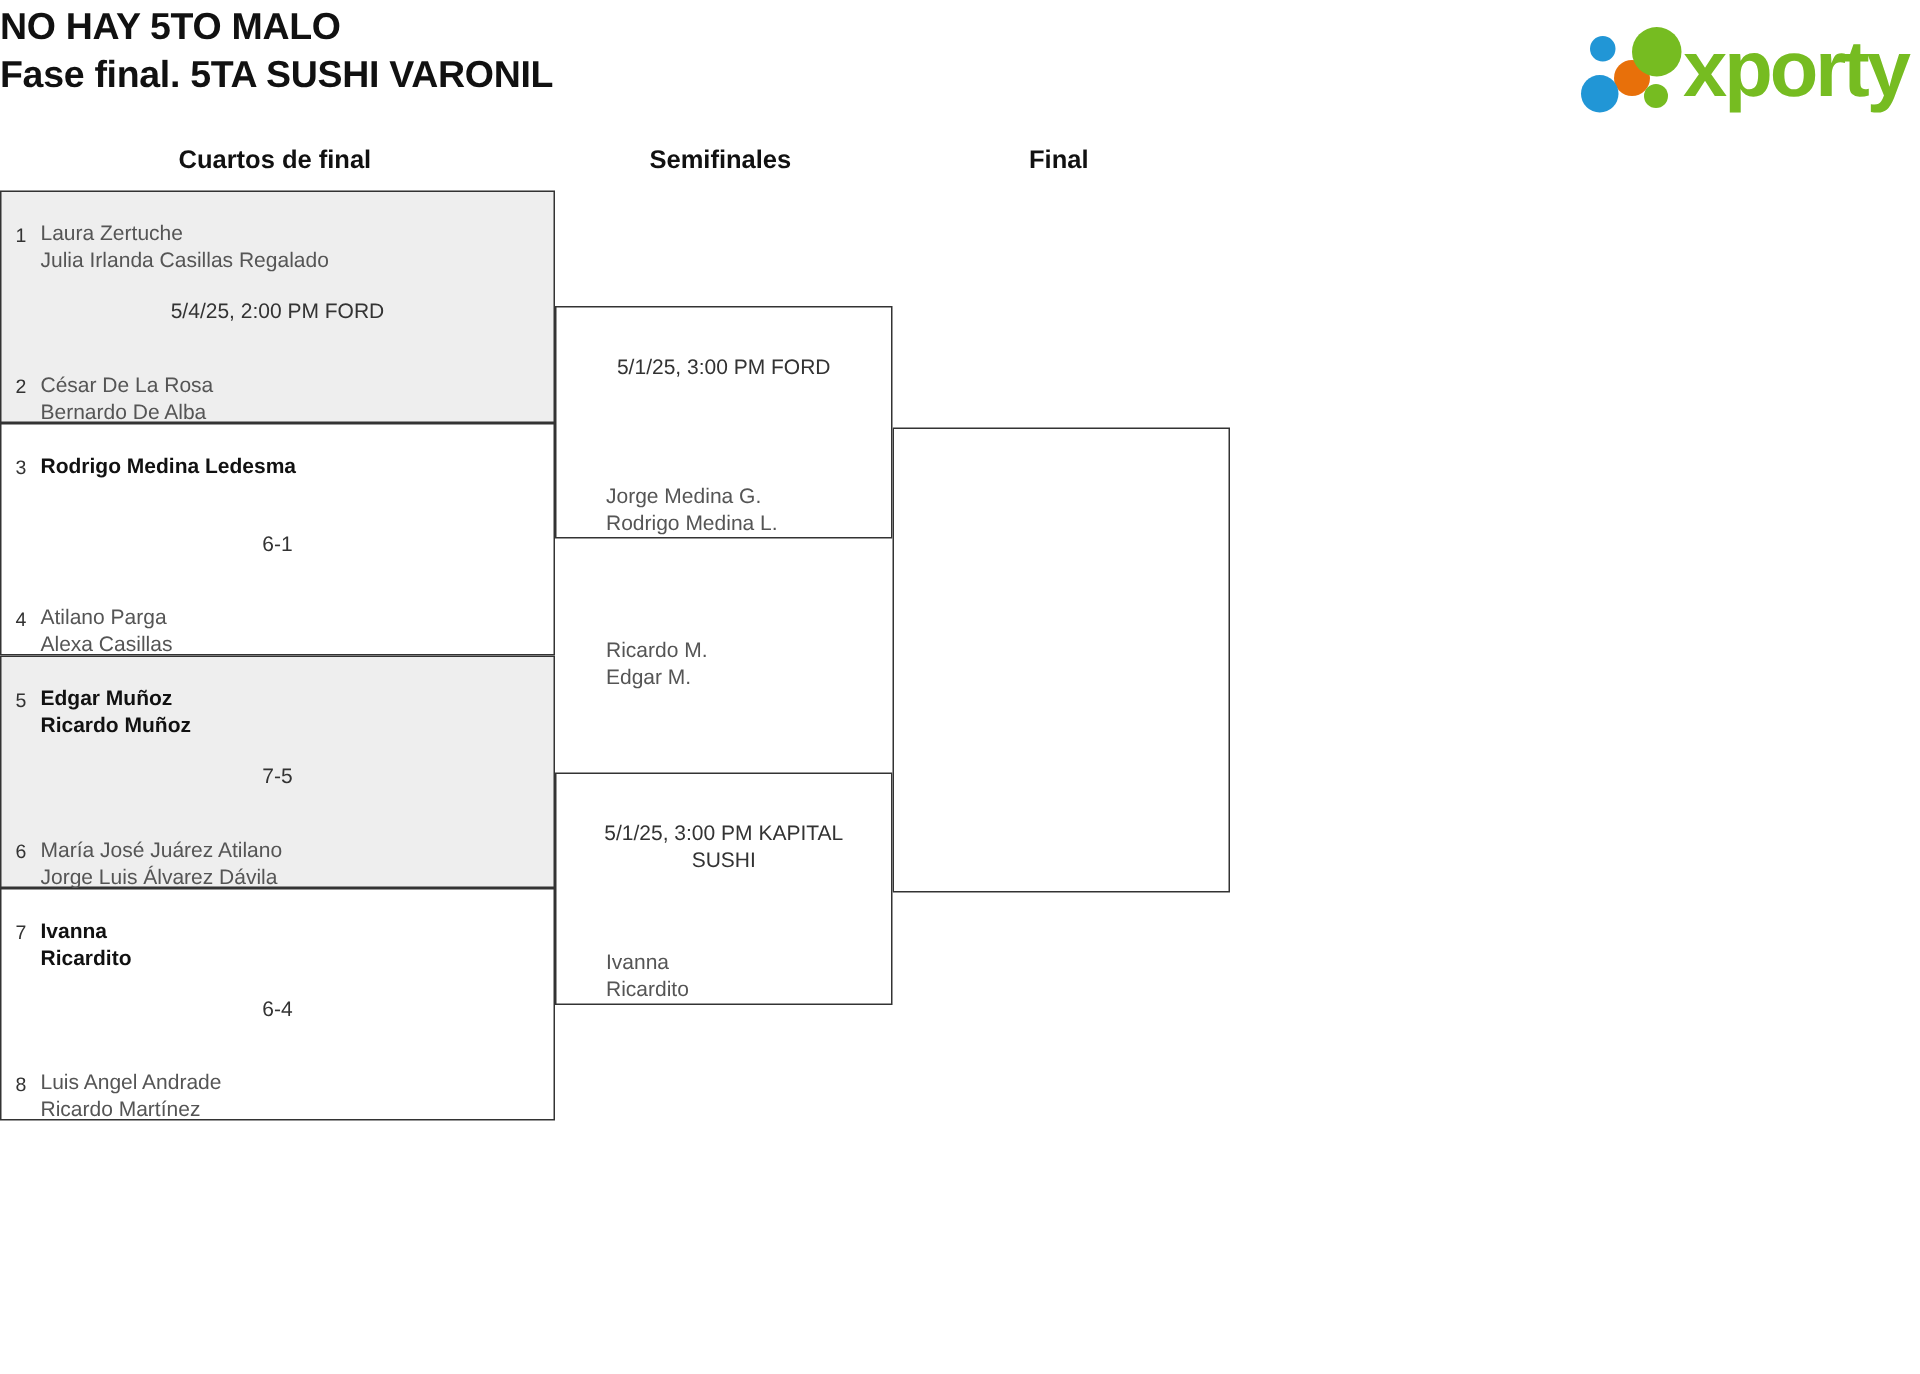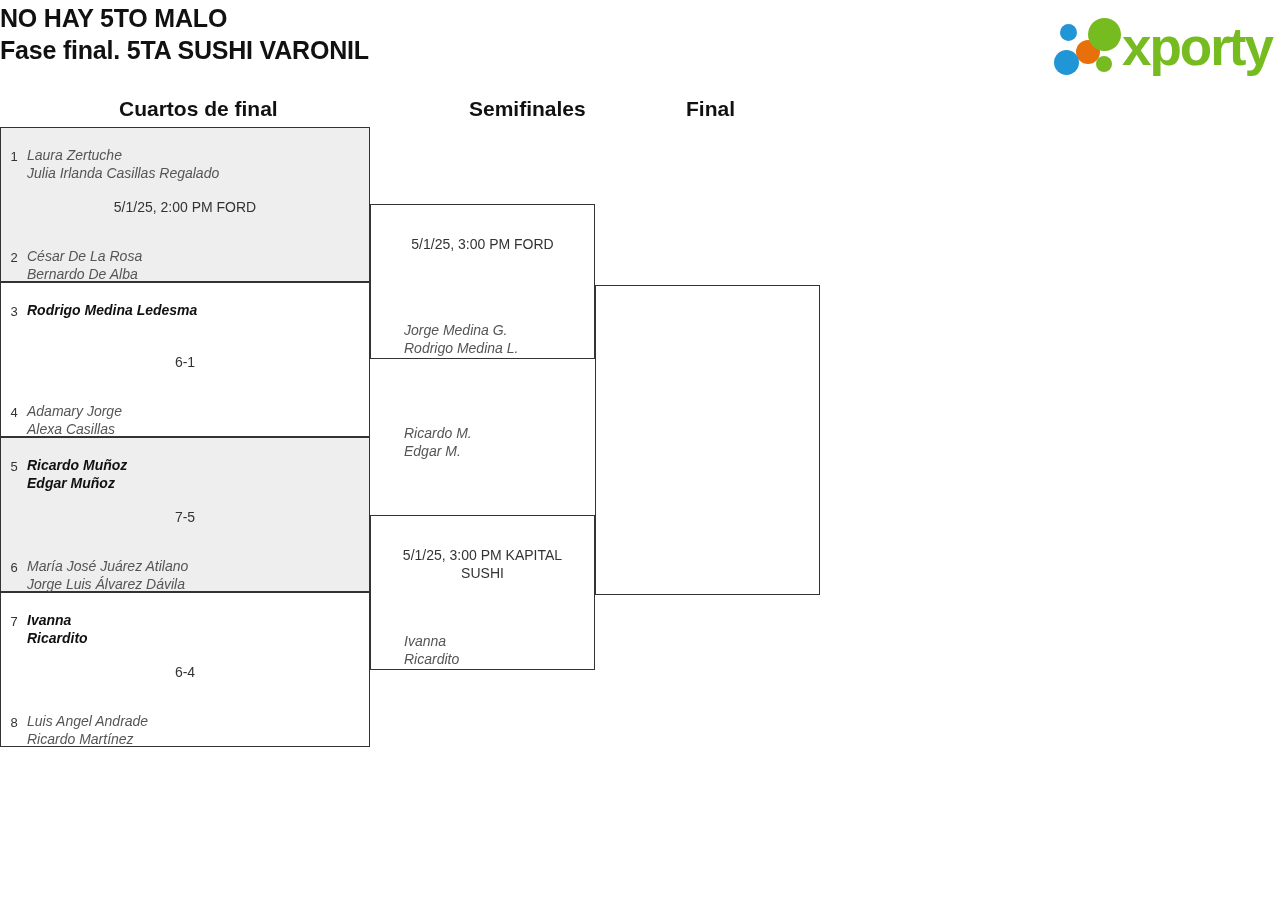--- a/index.html
+++ b/index.html
@@ -58,28 +58,28 @@
     font-size: 53px;
     font-weight: 700;
     color: #76bc21;
     letter-spacing: -2px;
     line-height: 66px;
   }
 
   
   .round-header {
     position: absolute;
-    font-size: 21px;
+    font-size: 17px;
     font-weight: 700;
     color: #111111;
     white-space: nowrap;
     top: 97px;
   }
   #round-header-0 { left: 119px; }
-  #round-header-1 { left: 433px; margin-left: 36px; }
+  #round-header-1 { left: 433px; }
   #round-header-2 { left: 686px; }
 
   
   #bracket {
     position: absolute;
     left: 0; top: 127px;
     width: 1280px; height: 640px;
   }
 
   .match {
@@ -108,21 +108,20 @@
     box-sizing: border-box;
   }
   .seed.blank { color: transparent; }
   .players {
     flex: 1 1 auto;
     font-size: 14px;
     line-height: 18px;
     color: #555555;
     padding-top: 8px;
     white-space: nowrap;
-    font-style: italic;
   }
   .players.winner {
     color: #111111;
     font-weight: 700;
   }
 
   .meta {
     position: absolute;
     left: 0;
     width: 100%;
@@ -179,51 +178,51 @@
 
 <div id="bracket">
     <div class="match r0 shaded" style="top: 0px; height: 155px;">
       <div class="slot slot-top">
         <div class="seed">1</div>
         <div class="players">
           <div>Laura Zertuche</div>
           <div>Julia Irlanda Casillas Regalado</div>
         </div>
       </div>
-      <div class="meta">5/1/25, 2:00 PM FORD</div>
+      <div class="meta">5/4/25, 2:00 PM FORD</div>
       <div class="slot slot-bottom">
         <div class="seed">2</div>
         <div class="players">
           <div>César De La Rosa</div>
           <div>Bernardo De Alba</div>
         </div>
       </div>
     </div>
     <div class="match r0" style="top: 155px; height: 155px;">
       <div class="slot slot-top">
         <div class="seed">3</div>
         <div class="players winner">
           <div>Rodrigo Medina Ledesma</div>
         </div>
       </div>
       <div class="meta">6-1</div>
       <div class="slot slot-bottom">
         <div class="seed">4</div>
         <div class="players">
-          <div>Adamary Jorge</div>
+          <div>Atilano Parga</div>
           <div>Alexa Casillas</div>
         </div>
       </div>
     </div>
     <div class="match r0 shaded" style="top: 310px; height: 155px;">
       <div class="slot slot-top">
         <div class="seed">5</div>
         <div class="players winner">
+          <div>Edgar Muñoz</div>
           <div>Ricardo Muñoz</div>
-          <div>Edgar Muñoz</div>
         </div>
       </div>
       <div class="meta">7-5</div>
       <div class="slot slot-bottom">
         <div class="seed">6</div>
         <div class="players">
           <div>María José Juárez Atilano</div>
           <div>Jorge Luis Álvarez Dávila</div>
         </div>
       </div>

